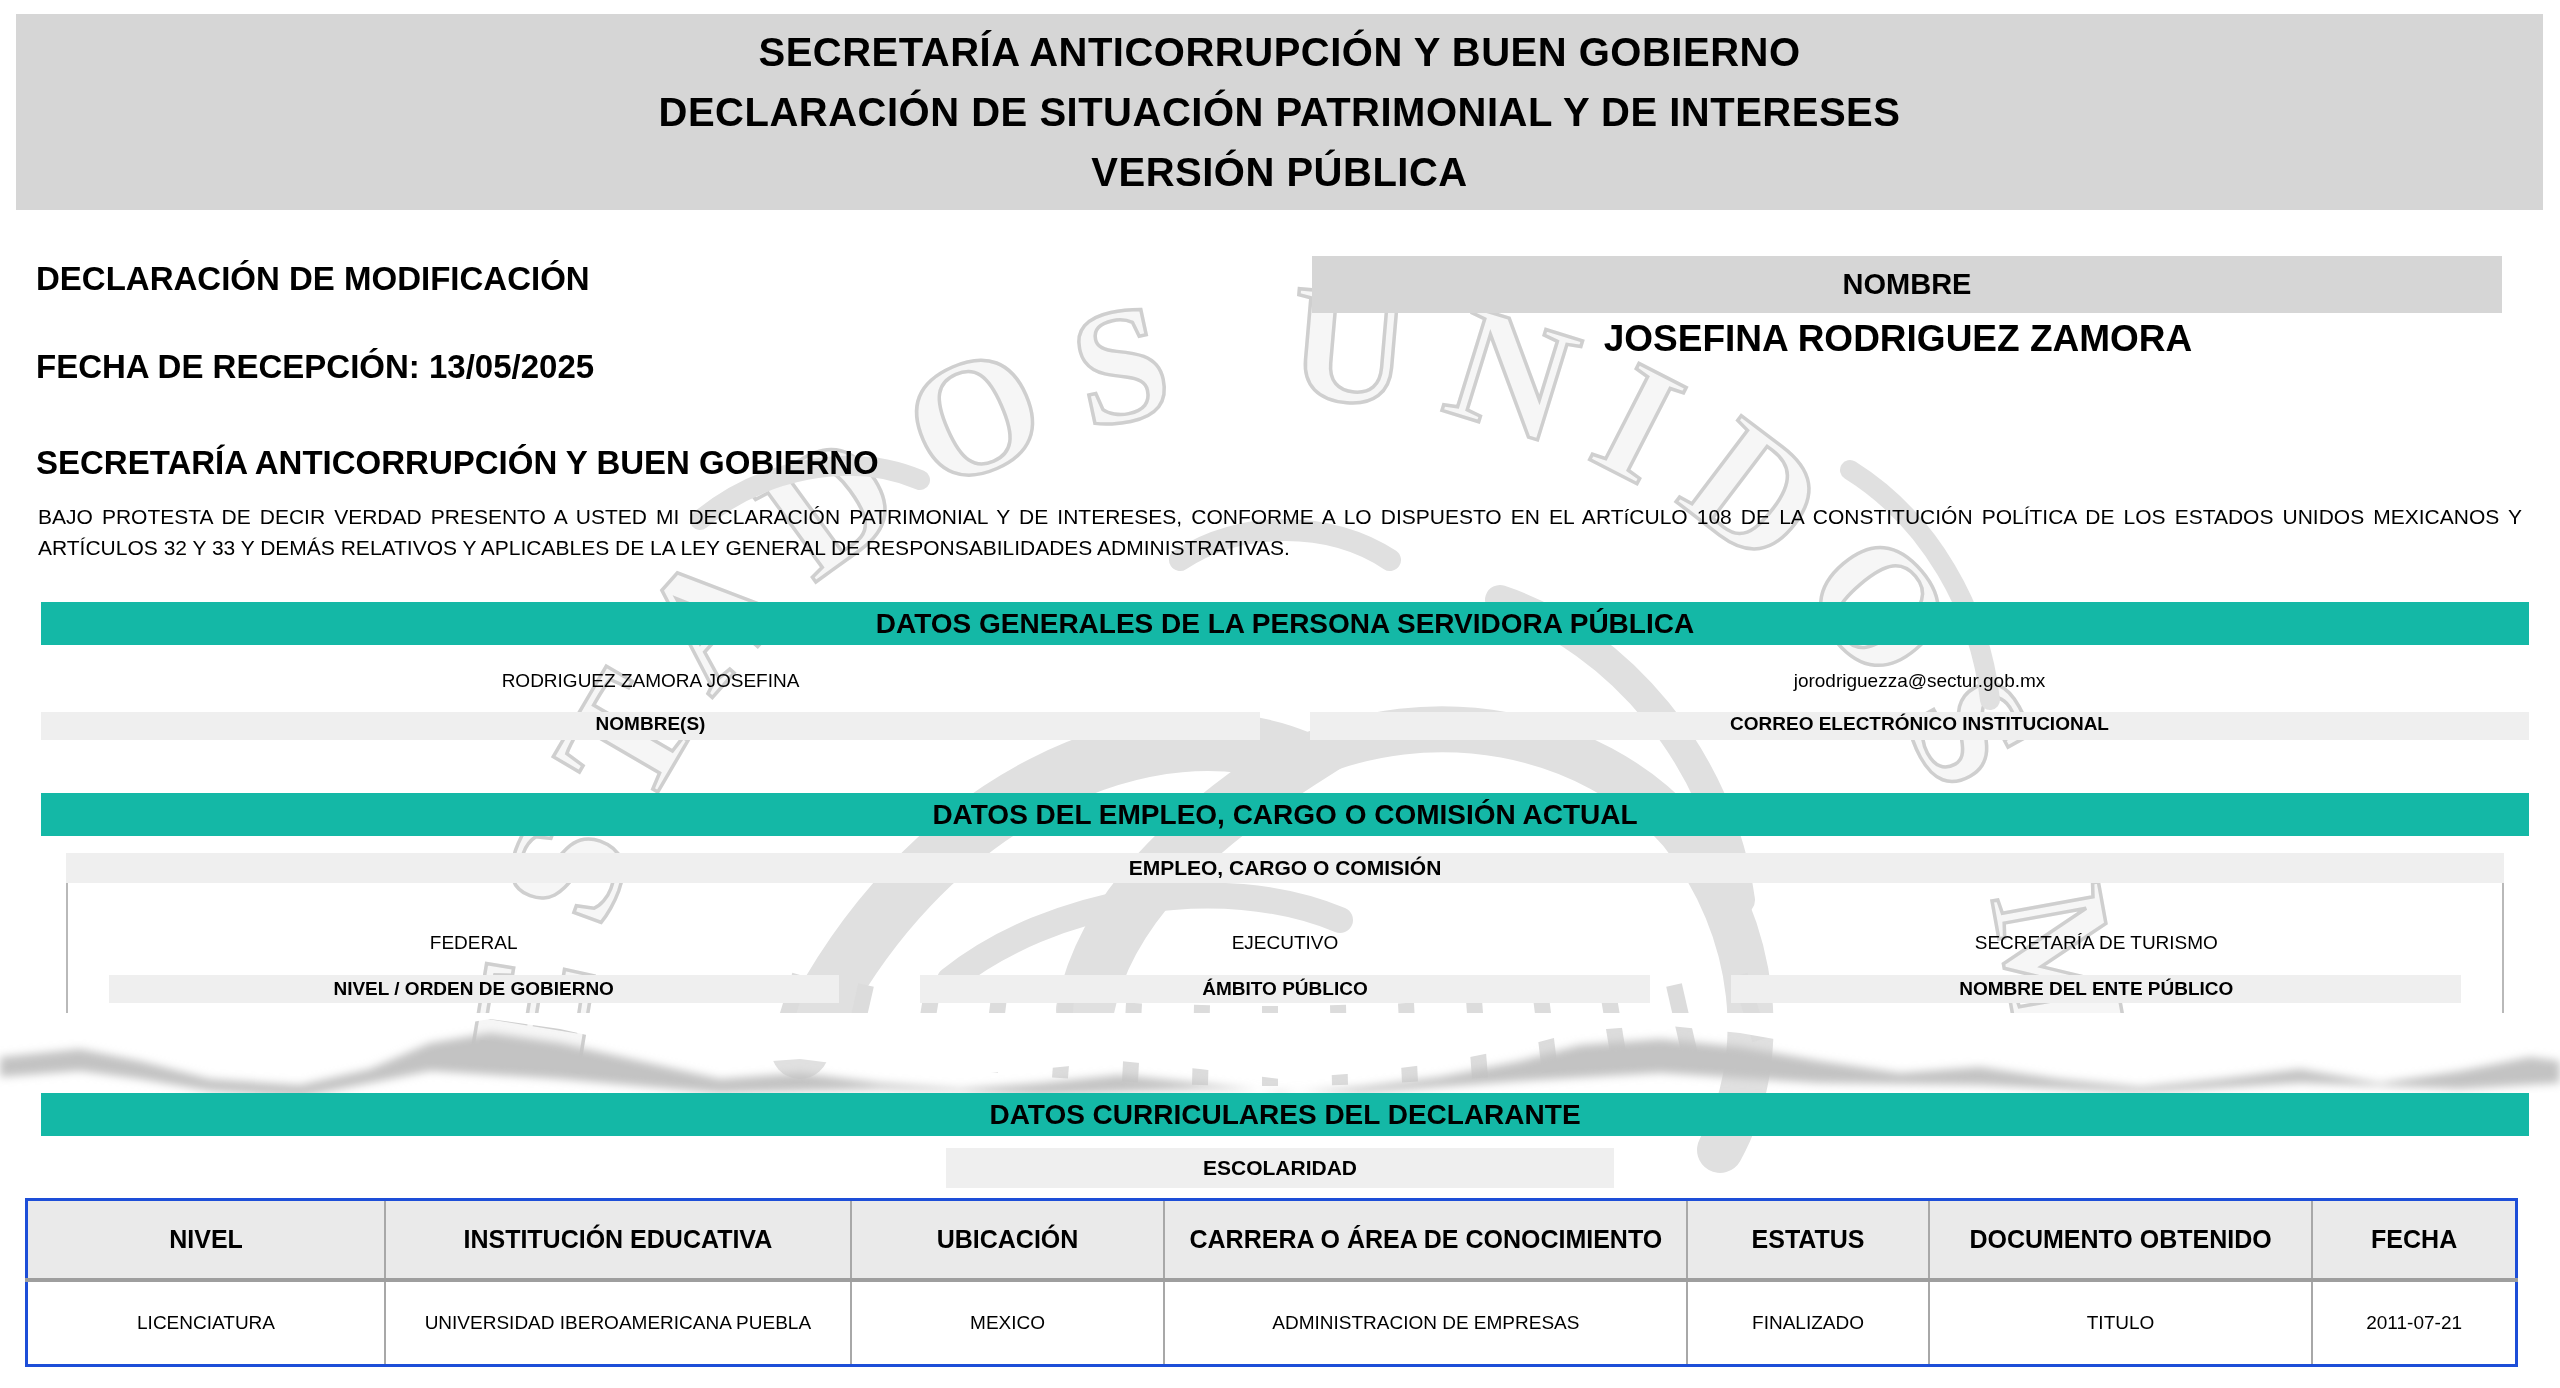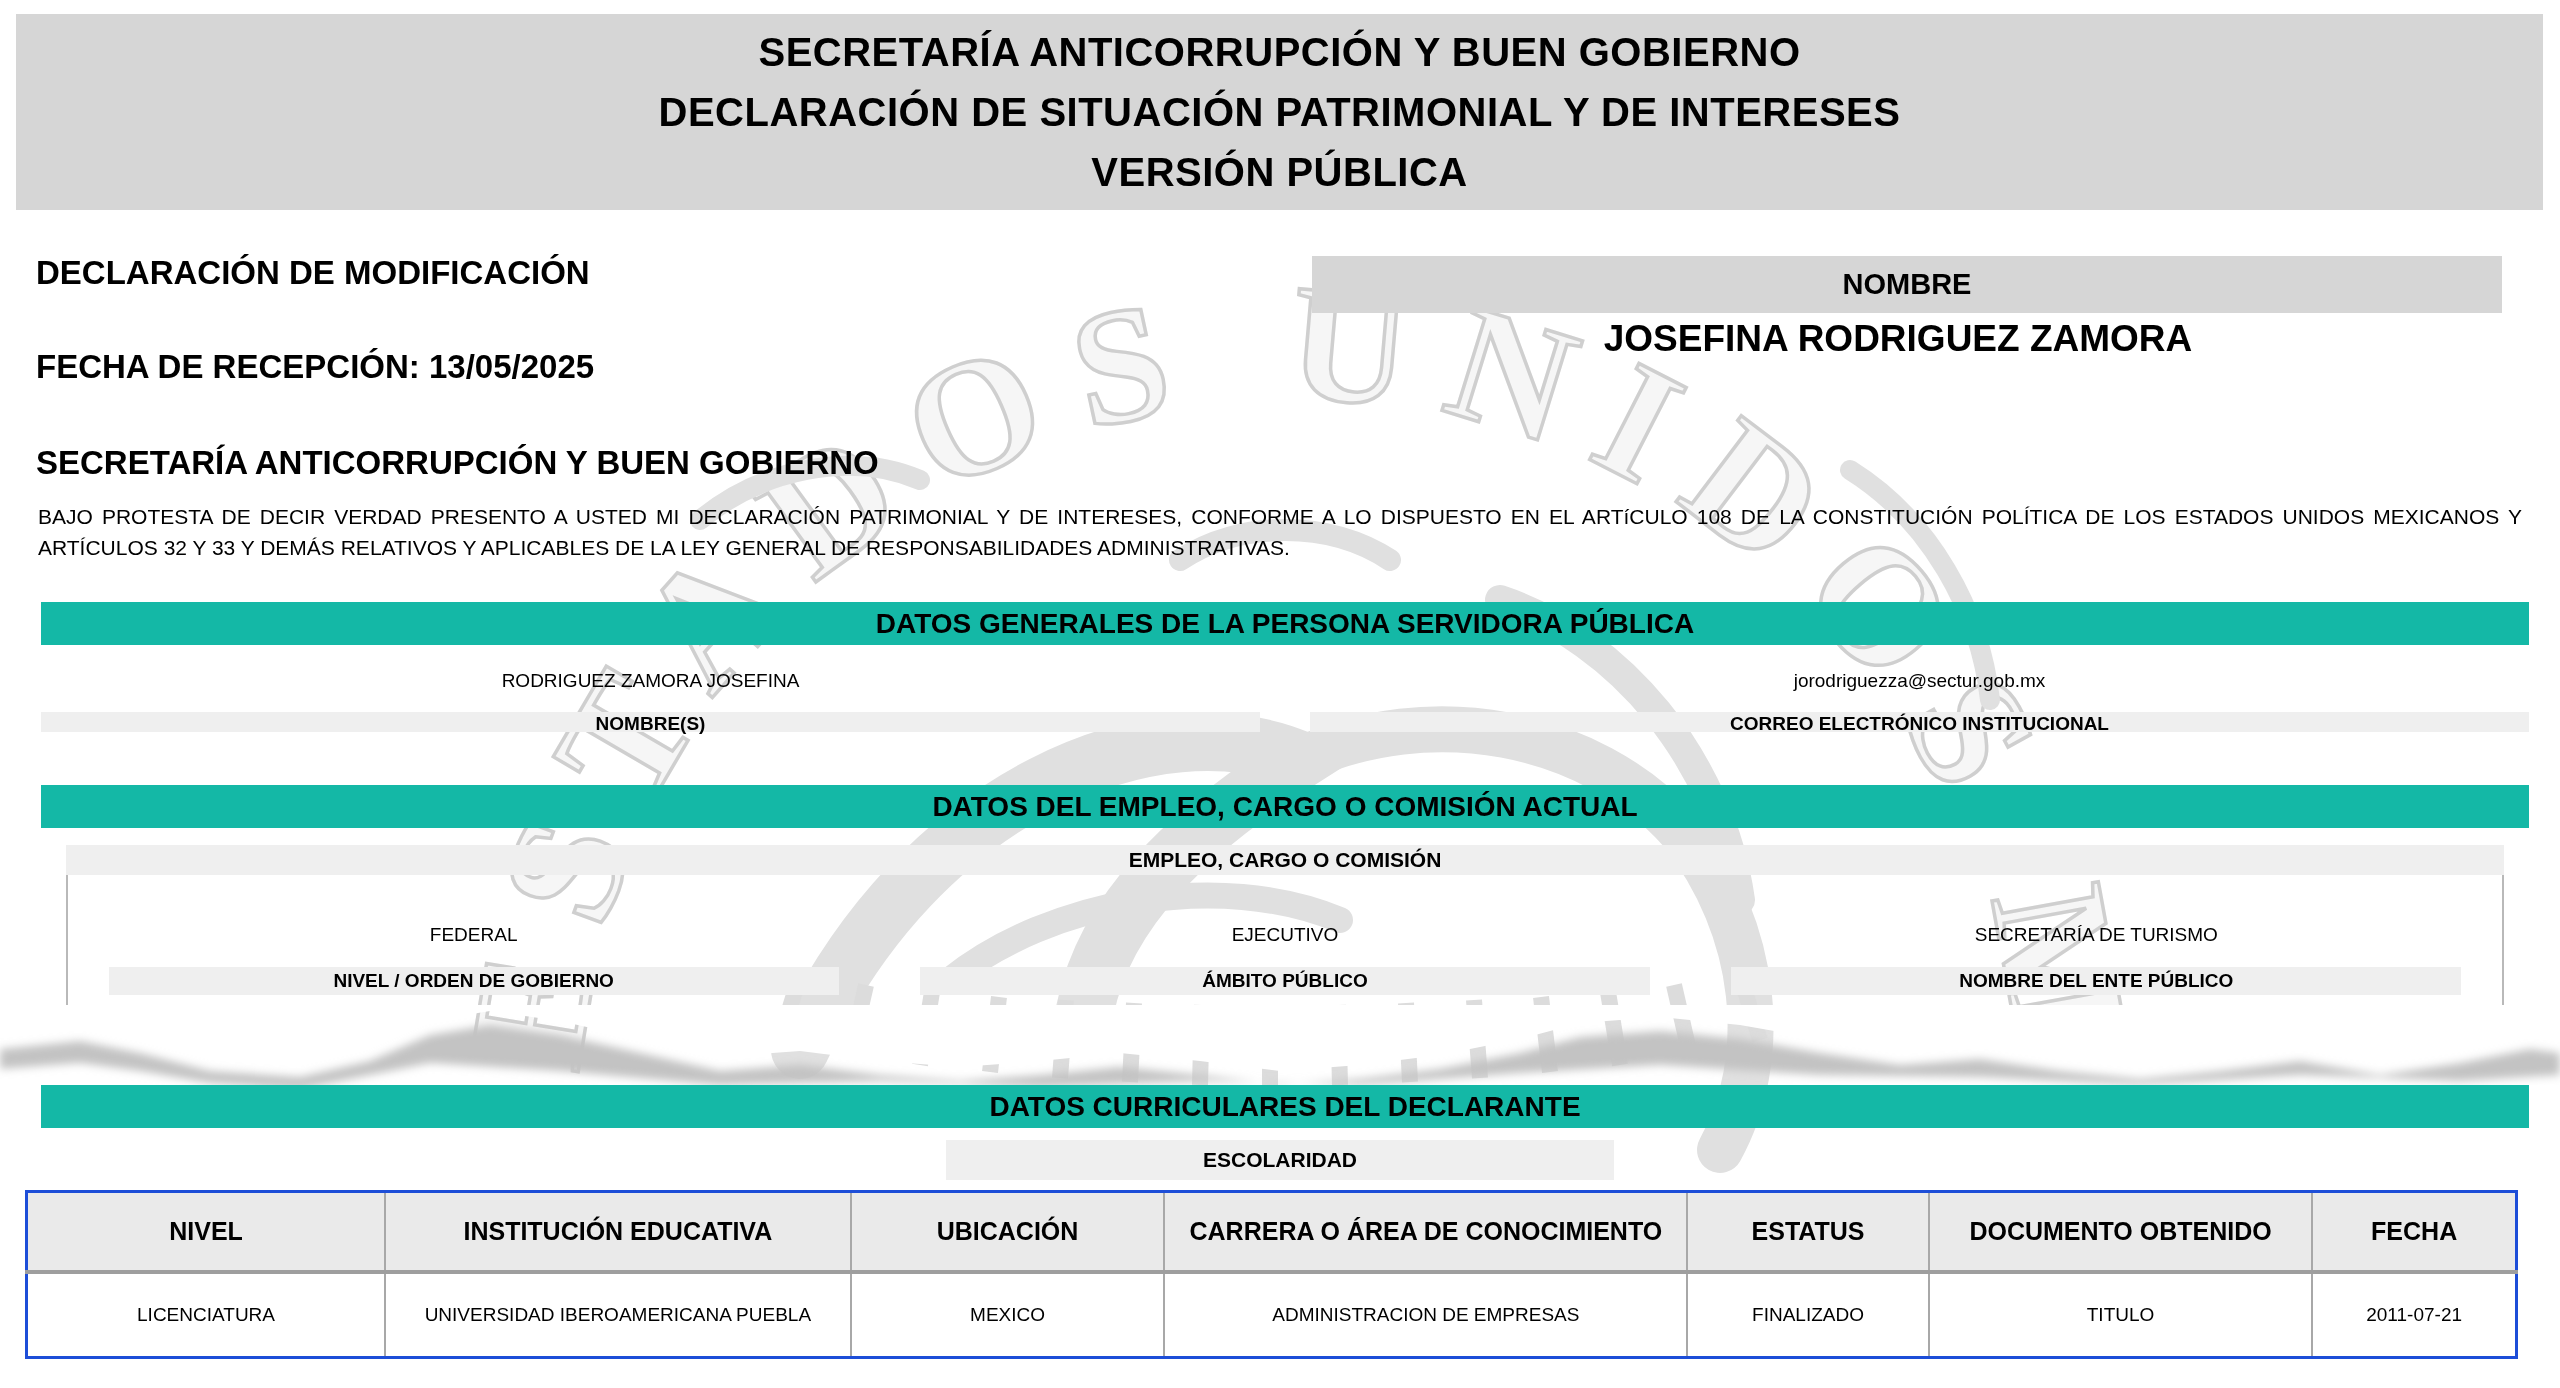--- a/index.html
+++ b/index.html
@@ -19,21 +19,21 @@
     margin:14px 17px 0 16px;
     height:196px;
     background:#d6d6d6;
     display:flex;flex-direction:column;justify-content:space-evenly;
     text-align:center;
   }
   .banner div{font-weight:bold;font-size:40px;line-height:44px;letter-spacing:0.5px;}
 
   
   .info{position:relative;height:233px;}
-  .decl-type{position:absolute;left:36px;top:44px;font-weight:bold;font-size:33px;}
+  .decl-type{position:absolute;left:36px;top:50px;font-weight:bold;font-size:33px;}
   .recv-date{position:absolute;left:36px;top:138px;font-weight:bold;font-size:33px;}
   .name-block{position:absolute;right:58px;top:46px;width:1208px;text-align:center;}
   .name-bar{height:57px;line-height:57px;background:#d6d6d6;font-weight:bold;font-size:29px;margin-left:18px;}
   .name-value{margin-top:3px;font-weight:bold;font-size:37px;line-height:46px;}
 
   .institution{padding-left:36px;font-weight:bold;font-size:33px;line-height:40px;}
 
   .oath{
     margin:18px 38px 0 38px;
     font-size:21px;line-height:31px;
@@ -47,21 +47,21 @@
     text-align:center;font-weight:bold;font-size:28px;
   }
   .s1{margin-top:39px;}
   .s2{margin-top:53px;}
   .s3{margin-top:0;}
 
   
   .fields-2{display:flex;gap:50px;margin:0 31px 0 41px;}
   .fields-2 .fcol{flex:1;text-align:center;}
   .fval{margin-top:24px;font-size:19px;line-height:23px;}
-  .flabel{margin-top:20px;height:20px;line-height:24px;background:#efefef;font-weight:bold;font-size:19px;}
+  .flabel{margin-top:20px;height:28px;line-height:24px;background:#efefef;font-weight:bold;font-size:19px;}
 
   
   .sub-bar{
     margin:17px 56px 0 66px;
     height:30px;line-height:30px;
     background:#efefef;
     text-align:center;font-weight:bold;font-size:21px;
   }
   .emp-box{
     margin:0 56px 0 66px;

